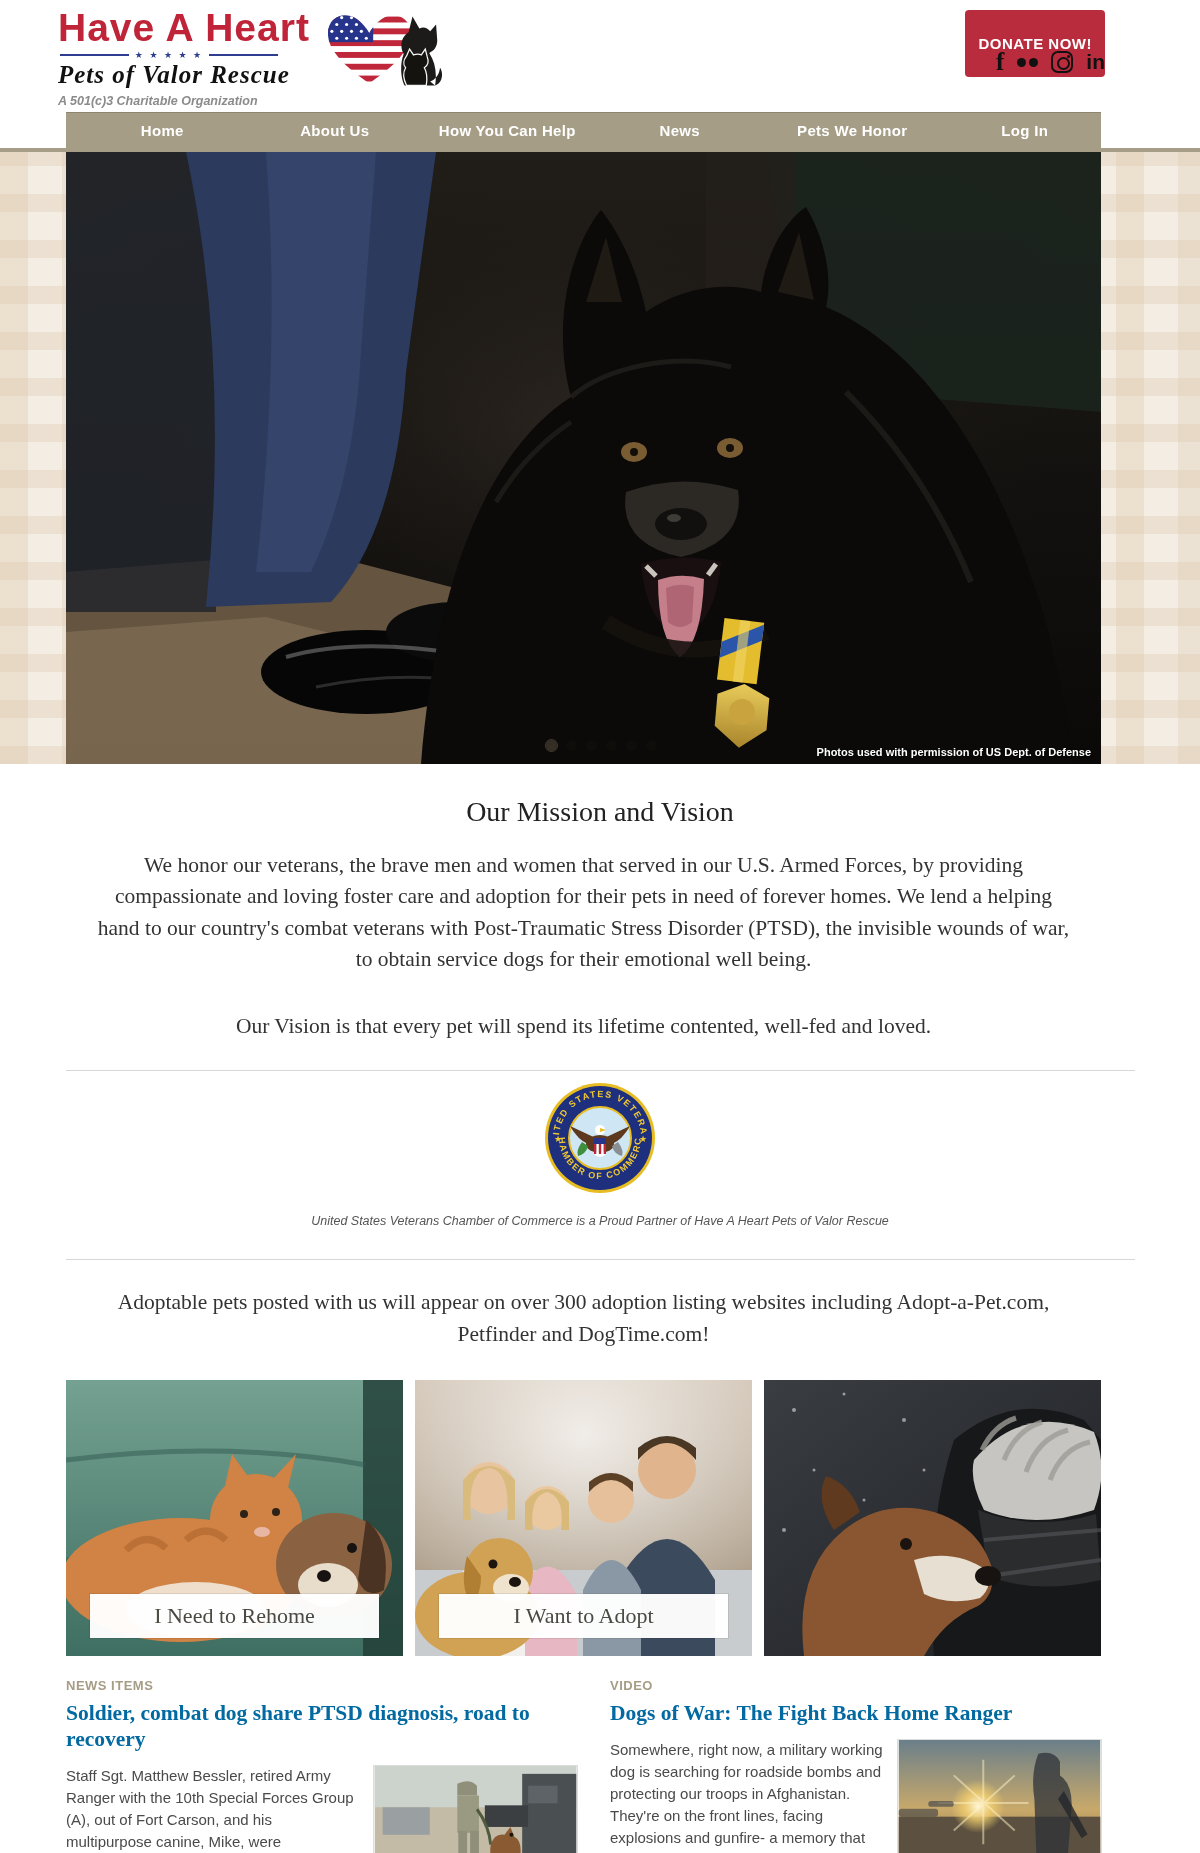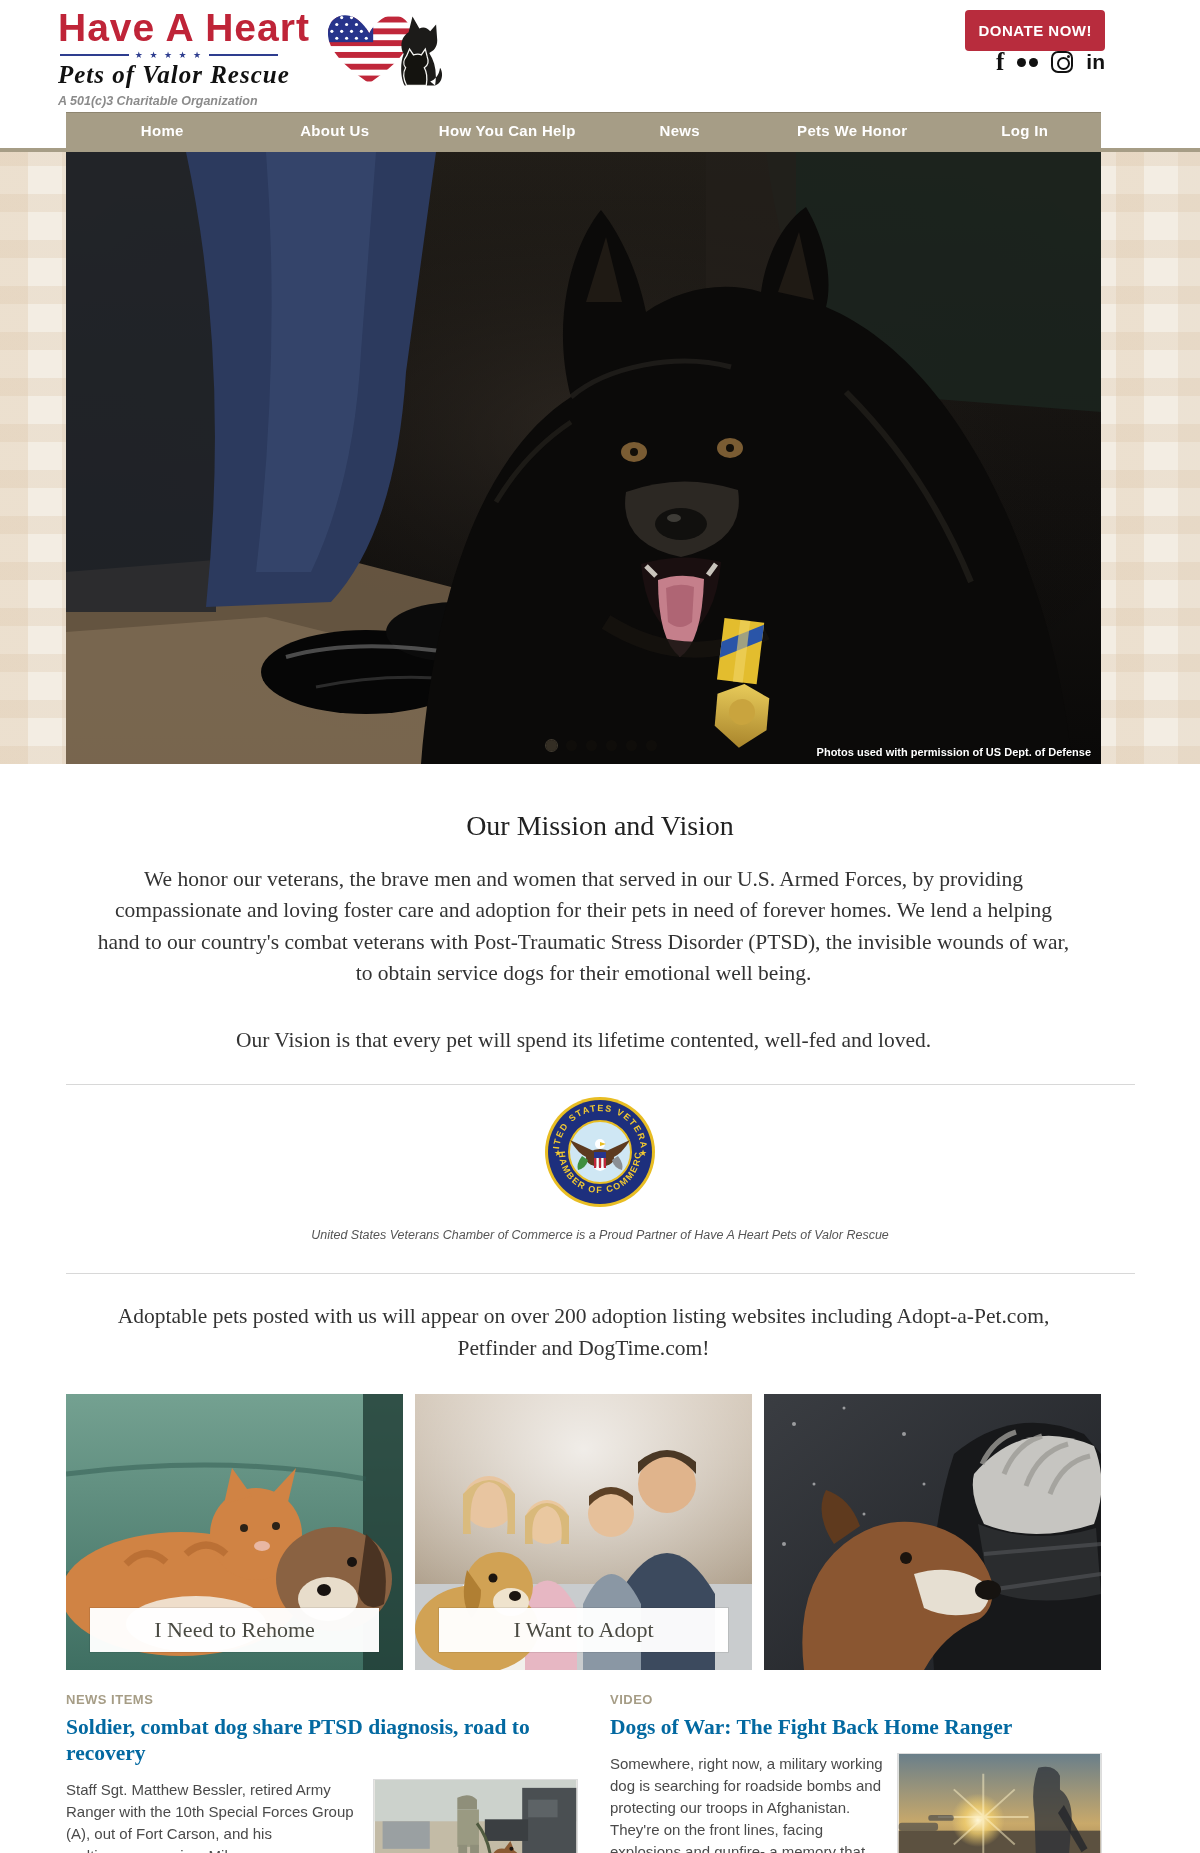--- a/index.html
+++ b/index.html
@@ -13,21 +13,21 @@
   .logo-wrap { position:absolute; left:58px; top:8px; display:flex; align-items:flex-start; cursor:pointer; }
   .logo-text { display:flex; flex-direction:column; }
   .logo-title { font-size:39px; font-weight:bold; color:#bf2438; letter-spacing:1px; line-height:1.05; }
   .logo-starline { display:flex; align-items:center; width:218px; margin:1px 0 1px 2px; }
   .logo-starline .rule { flex:1; height:2px; background:#2e3d8f; }
   .logo-stars { color:#2e3d8f; font-size:9px; letter-spacing:2px; padding:0 6px; }
   .logo-subtitle { font-family:"Liberation Serif", serif; font-style:italic; font-weight:bold; font-size:25px; color:#111; letter-spacing:1px; }
   .logo-tagline { font-style:italic; font-size:12.5px; color:#8b8b8b; margin-top:5px; font-weight:bold; }
   .heartflag { margin-left:14px; margin-top:2px; }
   .donate-btn { position:absolute; right:95px; top:10px; background:#b82c3d; color:#fff; font-weight:bold;
-    font-size:15px; letter-spacing:.5px; border:none; border-radius:4px; padding:12px 13px; cursor:pointer;margin-left:11px; }
+    font-size:15px; letter-spacing:.5px; border:none; border-radius:4px; padding:25px 13px; cursor:pointer;margin-left:11px; }
   .social-row { position:absolute; right:95px; top:48px; display:flex; align-items:center; gap:13px; }
   .soc { display:flex; align-items:center; justify-content:center; cursor:pointer; color:#111; font-weight:bold; }
   .soc-f { font-size:25px; font-family:"Liberation Serif", serif; font-weight:bold; }
   .flickr-dot { width:9px; height:9px; border-radius:50%; background:#111; display:inline-block; }
   .flickr-dot + .flickr-dot { margin-left:3px; }
   .insta { width:22px; height:22px; border:2.5px solid #111; border-radius:7px; position:relative; }
   .insta::after { content:""; position:absolute; left:4px; top:4px; width:9px; height:9px; border:2.5px solid #111; border-radius:50%; }
   .insta::before { content:""; position:absolute; right:1.5px; top:1.5px; width:3px; height:3px; background:#111; border-radius:50%; }
   .soc-in { font-size:21px; }
   
@@ -45,21 +45,21 @@
   .hero { position:absolute; left:66px; top:0; width:1035px; height:612px; overflow:hidden; background:#0d0c0a; }
   .hero svg { display:block; }
   .carousel-dots { position:absolute; left:480px; bottom:13px; display:flex; gap:9px; }
   .dot { width:11px; height:11px; border-radius:50%; background:rgba(16,14,11,.92); cursor:pointer; }
   .dot.active { background:rgba(55,48,38,.95); box-shadow:0 0 0 1px rgba(120,108,88,.5); }
   .photo-credit { position:absolute; right:10px; bottom:6px; color:#fff; font-size:11px; font-weight:bold;
     text-shadow:0 1px 2px rgba(0,0,0,.9); }
   
   .content { width:1035px; margin-left:66px; }
   .serif { font-family:"Liberation Serif", serif; }
-  .mission-heading { text-align:center; font-size:28px; font-weight:normal; color:#222; margin-top:46px; }
+  .mission-heading { text-align:center; font-size:28px; font-weight:normal; color:#222; margin-top:32px; }
   .mission-paragraph { text-align:center; font-size:21.5px; line-height:1.46; color:#333; margin-top:22px; padding:0 28px; }
   .vision-line { text-align:center; font-size:21.5px; color:#333; margin-top:38px; }
   .divider { border:none; border-top:1px solid #d8d8d8; margin-top:31px; width:1069px; margin-left:66px; }
   
   .seal-wrap { text-align:center; margin-top:11px; }
   .seal-caption { text-align:center; font-size:12.5px; font-style:italic; color:#555; margin-top:16px; }
   .adoption-note { text-align:center; font-size:21.5px; line-height:1.5; color:#333; margin-top:26px; padding:0 30px; }
   
   .cards-row { display:flex; gap:12px; margin-top:30px; }
   .card { position:relative; width:337px; height:276px; overflow:hidden; cursor:pointer; }
@@ -290,21 +290,21 @@
           <rect x="57.2" y="62" width="2.4" height="10"></rect>
         </g>
       <path d="M50,72 Q56,78 62,72" fill="#fff"></path>
     </g>
   </svg>
   <div class="seal-caption">United States Veterans Chamber of Commerce is a Proud Partner of Have A Heart Pets of Valor Rescue</div>
 </div>
 <hr class="divider">
 
 <div class="content">
-  <p class="adoption-note serif">Adoptable pets posted with us will appear on over 200 adoption listing websites including Adopt-a-Pet.com, Petfinder and DogTime.com!</p>
+  <p class="adoption-note serif">Adoptable pets posted with us will appear on over 300 adoption listing websites including Adopt-a-Pet.com, Petfinder and DogTime.com!</p>
 
   <div class="cards-row">
     <div class="card">
       <svg width="337" height="276" viewBox="0 0 337 276">
         <defs>
             <linearGradient id="c1" x1="0" y1="0" x2="0" y2="1">
               <stop offset="0" stop-color="#74a191"></stop>
               <stop offset="1" stop-color="#3f6f62"></stop>
             </linearGradient>
           </defs>

